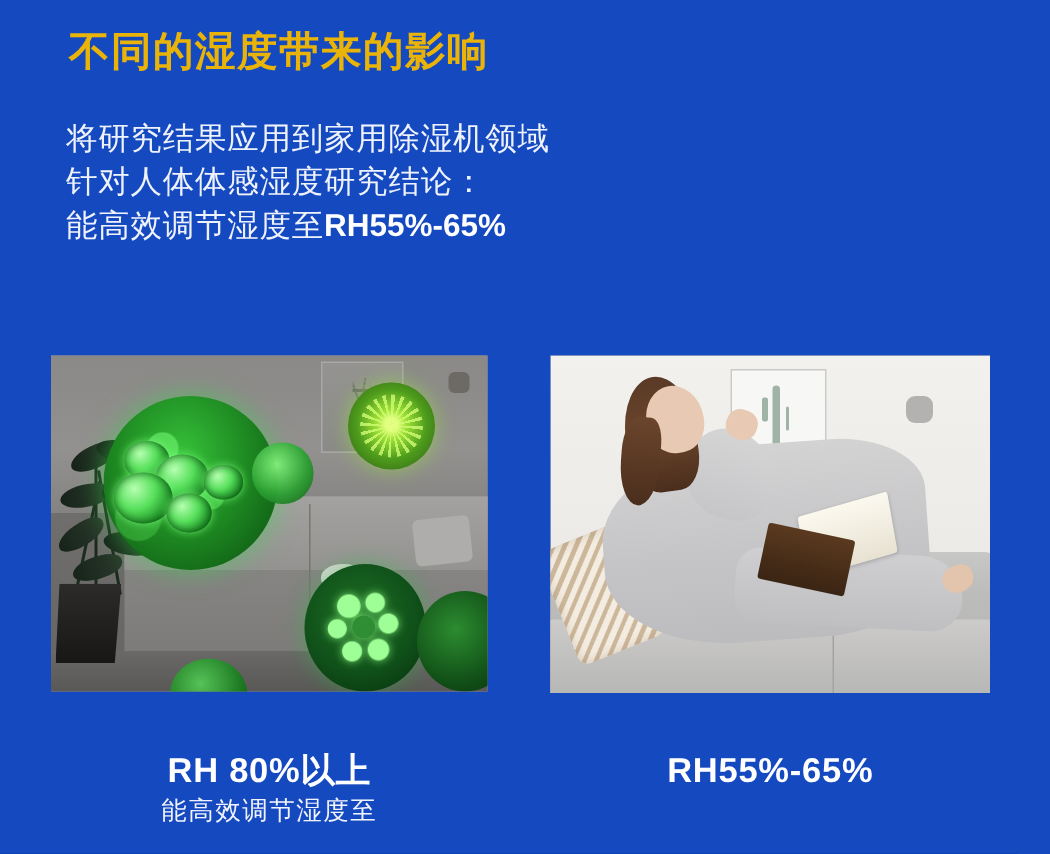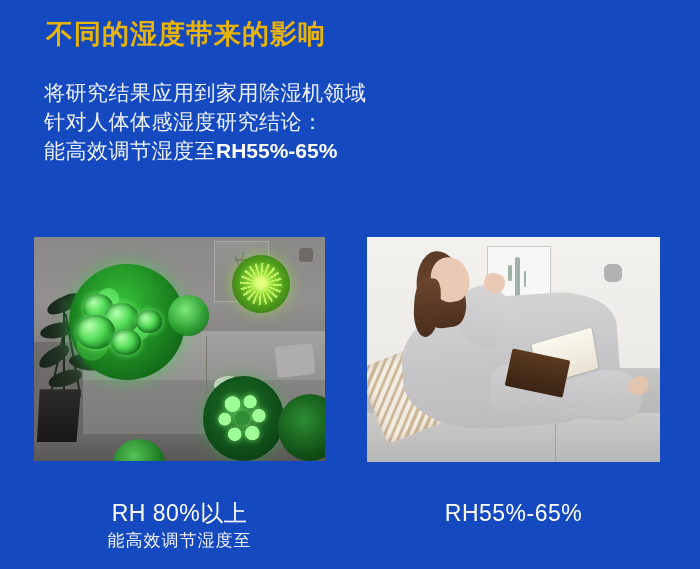--- a/index.html
+++ b/index.html
@@ -300,21 +300,21 @@
   .caption {
     position: absolute;
     text-align: center;
     color: #ffffff;
   }
   .caption.left  { left: 34px;  top: 498px; width: 291px; }
   .caption.right { left: 367px; top: 498px; width: 293px; }
   .caption .cap-title {
     display:block;
     font-size: 23px;
-    font-weight: 400;
+    font-weight: 700;
     letter-spacing: 0.5px;
     line-height: 30px;
     white-space: nowrap;
   }
   .caption .cap-sub {
     display:block;
     font-size: 17px;
     font-weight: 400;
     letter-spacing: 1px;
     line-height: 26px;

